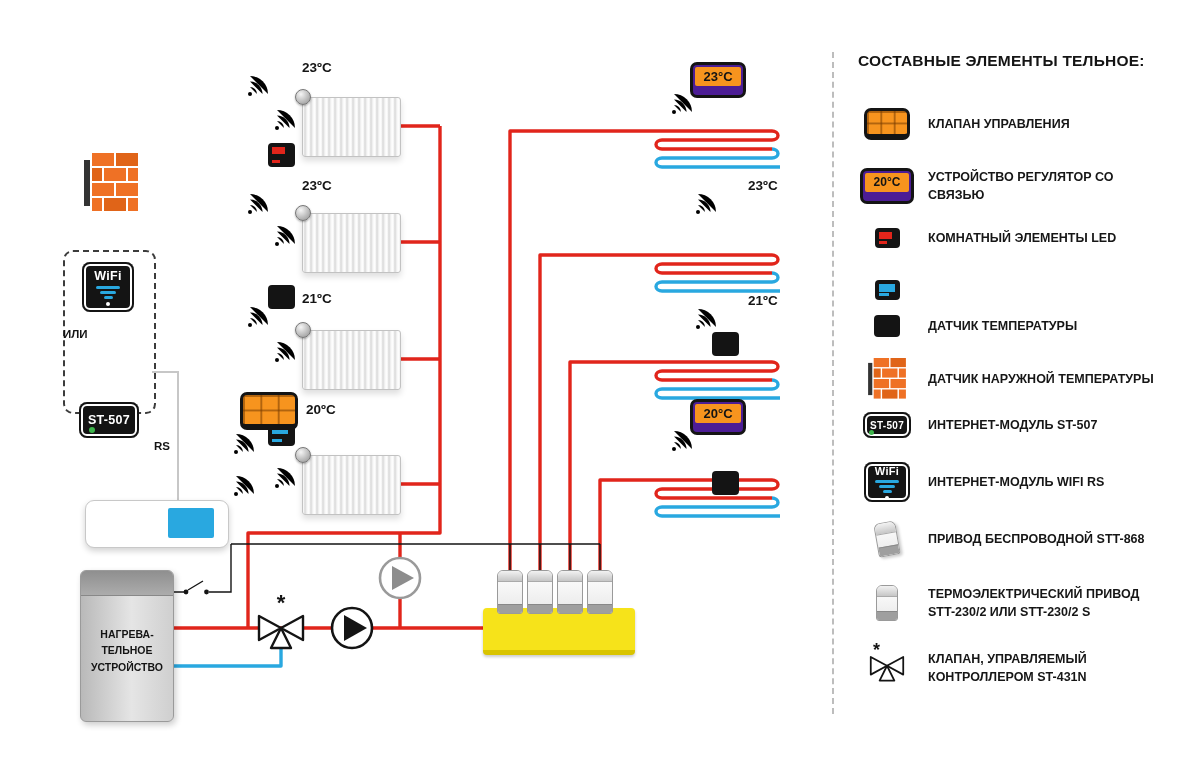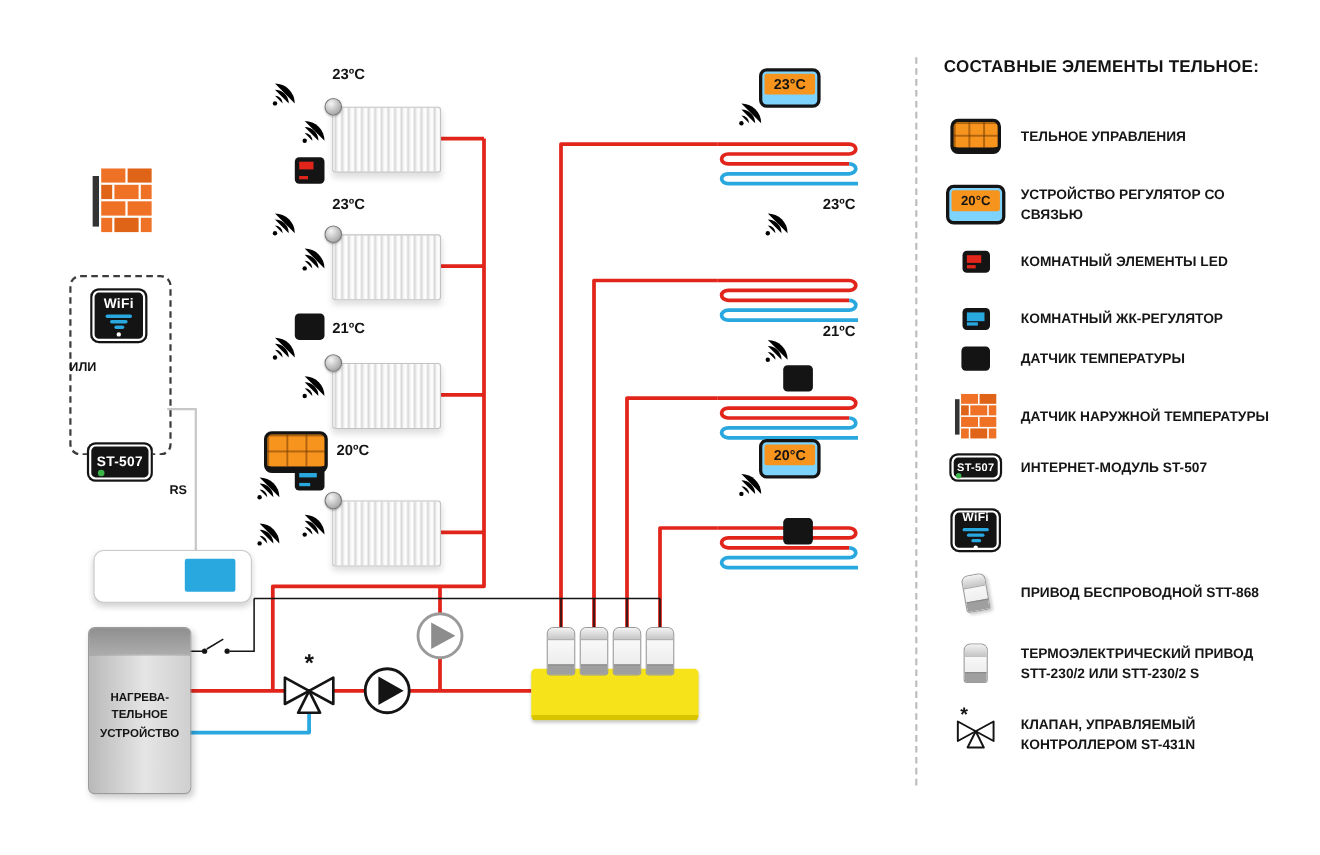--- a/index.html
+++ b/index.html
@@ -54,21 +54,21 @@
   .act.tilt{transform:rotate(-10deg);box-shadow:2px 2px 3px rgba(0,0,0,.2);}
   .radiator{background:repeating-linear-gradient(90deg,#ffffff 0px,#d8d8d8 2px,#f7f7f7 4px,#ffffff 6px);
             border:1px solid #c2c2c2;border-radius:3px;box-shadow:0 4px 6px rgba(0,0,0,.13);}
   .knob{width:14px;height:14px;border-radius:50%;border:1px solid #777;
         background:radial-gradient(circle at 35% 30%,#f5f5f5,#8f8f8f);
         box-shadow:0 1px 2px rgba(0,0,0,.3);}
   .panel{background:var(--orange,#f7941e);border:3px solid #141414;border-bottom-width:6px;border-radius:7px;
          background-image:linear-gradient(90deg, rgba(120,60,0,.55) 0 1.5px, transparent 1.5px),
                           linear-gradient(180deg, rgba(120,60,0,.55) 0 1.5px, transparent 1.5px);
          background-size:33.4% 50%;}
-  .screen-panel{background:#7dd3fc;border:3px solid #141414;border-radius:7px;display:flex;
+  .screen-panel{background:#4c1d95;border:3px solid #141414;border-radius:7px;display:flex;
                 flex-direction:column;padding:2px;box-sizing:border-box;}
   .scr{background:var(--orange,#f7941e);border-radius:2px;flex:0 0 72%;display:flex;align-items:center;
        justify-content:center;font-weight:700;font-size:13px;color:#141414;}
   .led-box,.lcd-box,.sensor-box{position:relative;background:#141414;border-radius:4px;}
   .led-box::before{content:"";position:absolute;left:4px;top:4px;width:13px;height:7px;background:var(--red,#e1251b);}
   .led-box::after{content:"";position:absolute;left:4px;bottom:4px;width:8px;height:3px;background:var(--red,#e1251b);}
   .lcd-box::before{content:"";position:absolute;left:4px;top:4px;width:16px;height:8px;background:var(--blue,#29a8e0);}
   .lcd-box::after{content:"";position:absolute;left:4px;bottom:4px;width:10px;height:3px;background:var(--blue,#29a8e0);}
 
   
@@ -263,21 +263,21 @@
 
   <div class="vsep"></div>
 
   <div id="legend">
     <div class="ltitle">СОСТАВНЫЕ ЭЛЕМЕНТЫ ТЕЛЬНОЕ:</div>
 
     <div class="lrow" style="top:56px">
       <div class="licon">
         <div class="panel" style="width:46px;height:32px;box-sizing:border-box"></div>
       </div>
-      <div class="llabel">ТЕЛЬНОЕ УПРАВЛЕНИЯ</div>
+      <div class="llabel">КЛАПАН УПРАВЛЕНИЯ</div>
     </div>
 
     <div class="lrow" style="top:116px">
       <div class="licon">
         <div class="screen-panel" style="width:54px;height:36px">
           <div class="scr" style="font-size:12px">20°C</div>
         </div>
       </div>
       <div class="llabel">УСТРОЙСТВО РЕГУЛЯТОР СО СВЯЗЬЮ</div>
     </div>
@@ -286,21 +286,20 @@
       <div class="licon">
         <div class="led-box" style="width:25px;height:20px"></div>
       </div>
       <div class="llabel">КОМНАТНЫЙ ЭЛЕМЕНТЫ LED</div>
     </div>
 
     <div class="lrow" style="top:228px">
       <div class="licon">
         <div class="lcd-box" style="width:25px;height:20px"></div>
       </div>
-      <div class="llabel">КОМНАТНЫЙ ЖК-РЕГУЛЯТОР</div>
     </div>
 
     <div class="lrow" style="top:263px">
       <div class="licon">
         <div class="sensor-box" style="width:26px;height:22px"></div>
       </div>
       <div class="llabel">ДАТЧИК ТЕМПЕРАТУРЫ</div>
     </div>
 
     <div class="lrow" style="top:306px">
@@ -327,20 +326,21 @@
         <div class="badge" style="width:46px;height:40px">
           <span class="badge-txt" style="font-size:11px">WiFi</span>
           <span class="bars">
               <i></i>
               <i></i>
               <i></i>
               <span class="bdot"></span>
             </span>
         </div>
       </div>
+      <div class="llabel">ИНТЕРНЕТ-МОДУЛЬ WIFI RS</div>
     </div>
 
     <div class="lrow" style="top:470px">
       <div class="licon">
         <div class="act tilt" style="width:20px;height:32px">
             <span class="cap"></span>
             <span class="base"></span>
           </div>
       </div>
       <div class="llabel">ПРИВОД БЕСПРОВОДНОЙ STT-868</div>

